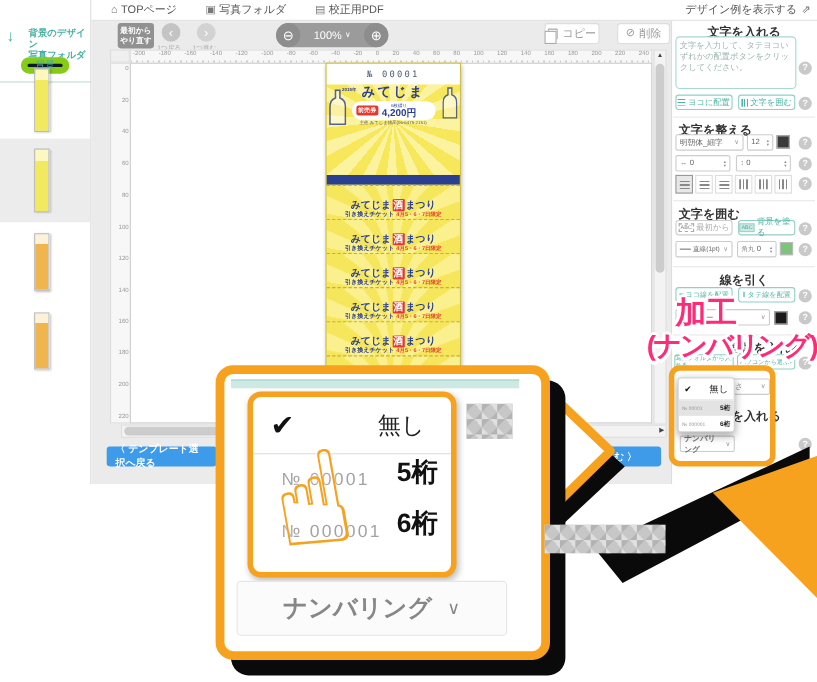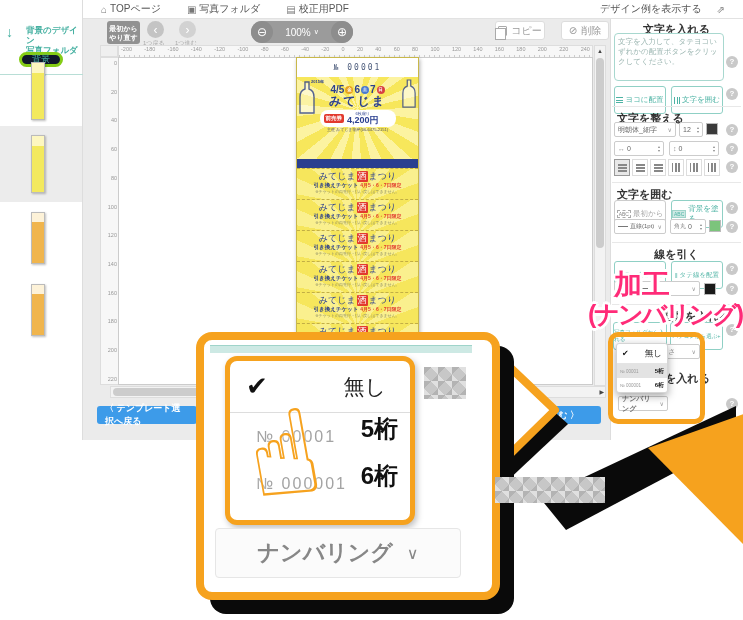--- a/index.html
+++ b/index.html
@@ -3,26 +3,26 @@
 <meta charset="utf-8">
 <style>
 *{margin:0;padding:0;box-sizing:border-box}
 html,body{width:743px;height:620px}
 body{position:relative;overflow:hidden;background:#fff;font-family:"Liberation Sans","DejaVu Sans",sans-serif;color:#333}
 .abs{position:absolute}
 
 #topnav{left:83px;top:0;width:660px;height:19px;background:#fff;border-bottom:1px solid #e2e2e2;display:flex;align-items:center;gap:26px;padding-left:18px;font-size:10px;color:#555}
 #topnav .nav-item{display:flex;align-items:center;gap:3px;cursor:pointer}
 #topnav .glyph{font-size:10px;color:#777}
-#design-link{margin-left:auto;margin-right:18px;display:flex;align-items:center;gap:15px;font-size:10px;color:#555}
+#design-link{margin-left:auto;margin-right:6px;display:flex;align-items:center;gap:4px;font-size:10px;color:#555}
 
 #sidebar{left:0;top:0;width:83px;height:440px;background:#fff;border-right:1px solid #ddd}
 #sb-arrow{left:6px;top:24px;color:#45b0a1;font-size:14px;font-weight:bold}
 #sb-hint{left:26px;top:25px;font-size:8.5px;line-height:10px;color:#45b0a1;font-weight:bold}
-#sb-pill{left:19px;top:52px;width:44px;height:15px;border:3px solid #84cc16;border-radius:8px;background:#0f172a;color:#45b0a1;font-size:9px;display:flex;align-items:center;justify-content:center}
+#sb-pill{left:19px;top:52px;width:44px;height:15px;border:6px solid #84cc16;border-radius:8px;background:#0f172a;color:#45b0a1;font-size:9px;display:flex;align-items:center;justify-content:center}
 #sb-line{left:0;top:74px;width:83px;height:1px;background:#b8ded6}
 #sb-notch{left:36px;top:75px;width:0;height:0;border-left:5px solid transparent;border-right:5px solid transparent;border-top:5px solid #b8ded6}
 #sb-band{left:0;top:126px;width:82px;height:76px;background:#ececec}
 .thumb{position:absolute;left:31px;width:14px;border:1px solid #bbb;box-shadow:1px 1px 2px rgba(0,0,0,.25);background:linear-gradient(#fdf7c0 0 18%,#f3e95e 18%)}
 .thumb.orange{background:linear-gradient(#fdf2d8 0 18%,#f0b54d 18%)}
 
 #canvas{left:83px;top:19px;width:527px;height:421px;background:#ebebeb}
 .graybtn{position:absolute;background:#919191;color:#fff;border-radius:3px;font-size:7px;font-weight:bold;line-height:9px;display:flex;align-items:center;justify-content:center;text-align:center}
 .circbtn{position:absolute;width:17px;height:17px;border-radius:50%;background:#c4c4c4;color:#fff;font-size:12px;display:flex;align-items:center;justify-content:center}
 .circlbl{position:absolute;font-size:6px;color:#aaa}
@@ -56,32 +56,32 @@
 #tk-t1{font-size:12px;font-weight:bold;color:#2a3f8f;letter-spacing:2px;line-height:12px}
 #tk-t2{font-size:18px;font-weight:bold;color:#2a3f8f;letter-spacing:1px;line-height:18px}
 #tk-pricepill{margin:3px auto 0;width:76px;height:17px;background:#fff;border-radius:8px;display:flex;align-items:center;gap:3px;padding:0 4px}
 #tk-badge{background:#e23a2e;color:#fff;font-size:5.5px;font-weight:bold;border-radius:2px;padding:1px 2px}
 #tk-pricecol{text-align:center}
 #tk-pnote{font-size:4px;color:#2a3f8f;line-height:4px}
 #tk-price{font-size:9px;font-weight:bold;color:#2a3f8f;line-height:9px}
 #tk-org{font-size:4px;color:#556;line-height:6px}
 #tk-band{height:9px;background:#2a3f8f}
 .stub{position:relative;height:31px;border-top:1px dashed #c2ae45;text-align:center;overflow:hidden;background:repeating-conic-gradient(from 0deg at 50% 120%,#faf08e 0deg 14deg,#f6e65c 14deg 28deg)}
-.stub .l1{font-size:9px;font-weight:normal;color:#2a3f8f;line-height:11px;padding-top:2px}
+.stub .l1{font-size:9px;font-weight:bold;color:#2a3f8f;line-height:11px;padding-top:12px}
 .stub .sake{display:inline-block;background:#e23a2e;color:#fff;padding:0 1px;margin:0 1px;font-size:9px;border-radius:1px}
 .stub .l2{font-size:5.5px;font-weight:bold;color:#2a3f8f;line-height:7px}
 .stub .l2 .red{color:#e23a2e;margin-left:2px;font-size:5px}
 .stub .l3{font-size:4px;color:#8a8a66;line-height:6px}
 .bottle{position:absolute;opacity:.8}
 
 #panel{left:610px;top:19px;width:133px;height:421px;background:#fff;border-left:1px solid #ddd}
 .sect-h{position:absolute;width:133px;text-align:center;font-size:11px;font-weight:bold;color:#333}
 .sect-h.left{text-align:left;padding-left:5px}
 .divider{position:absolute;left:2px;width:129px;height:1px;background:#e8e8e8}
-.tealbtn{position:absolute;height:28px;background:#fff;border:1px solid #8fd0c5;border-radius:3px;color:#4db3a4;font-size:7.5px;display:flex;align-items:center;justify-content:center;gap:2px}
+.tealbtn{position:absolute;height:14px;background:#fff;border:1px solid #8fd0c5;border-radius:3px;color:#4db3a4;font-size:7.5px;display:flex;align-items:center;justify-content:center;gap:2px}
 .tealbtn .bars-h{width:7px;height:6px;background:repeating-linear-gradient(0deg,#4db3a4 0 1px,transparent 1px 2.5px)}
 .tealbtn .bars-v{width:6px;height:7px;background:repeating-linear-gradient(90deg,#4db3a4 0 1px,transparent 1px 2.5px)}
 textarea#txt-input{position:absolute;left:614px;top:33px;width:110px;height:48px;border:1.5px solid #a8d8cf;border-radius:4px;resize:none;font-size:7.5px;color:#456;padding:3px;font-family:inherit}
 textarea#txt-input::placeholder{color:#9ab5b0}
 .qi{position:absolute;left:726px;width:12px;height:12px;border-radius:50%;background:#c9c9c9;color:#fff;font-size:8px;font-weight:bold;text-align:center;line-height:12px}
 .qi::after{content:"?"}
 .sbox{position:absolute;height:15px;background:#fff;border:1px solid #ccc;border-radius:2px;display:flex;align-items:center;font-size:7px;color:#666;padding:0 3px;gap:2px}
 .sbox .chev{margin-left:auto;font-size:6px;color:#999}
 .ud{margin-left:auto;display:flex;flex-direction:column;font-size:4px;line-height:4px;color:#888}
 .swatch{position:absolute;width:12px;height:12px;border:1px solid #bbb}
@@ -249,28 +249,20 @@
 <div class="abs" id="ticket">
   <div id="tk-num">№ 00001</div>
   <div id="tk-main">
     <svg class="bottle" style="left:2px;top:4px" width="16" height="34" viewBox="0 0 16 34">
         <path d="M6 1h4v7c3 1 5 4 5 8v16H1V16c0-4 2-7 5-8z" fill="rgba(255,255,255,.55)" stroke="#2a3f8f" stroke-width="1.4"></path>
       </svg>
     <svg class="bottle" style="right:2px;top:2px" width="14" height="30" viewBox="0 0 16 34">
         <path d="M6 1h4v7c3 1 5 4 5 8v16H1V16c0-4 2-7 5-8z" fill="rgba(255,255,255,.55)" stroke="#2a3f8f" stroke-width="1.4"></path>
       </svg>
     <div id="tk-year">2015年</div>
-    <div id="tk-date">
-      <span>4/5</span>
-        <span class="daycirc" style="background:#e8a020">金</span>
-        <span>6</span>
-        <span class="daycirc" style="background:#4a7bd0">土</span>
-        <span>7</span>
-        <span class="daycirc" style="background:#d84040">日</span>
-    </div>
     <div id="tk-t1">みてじま</div>
     <div id="tk-pricepill">
       <span id="tk-badge">前売券</span>
       <span id="tk-pricecol">
         <div id="tk-pnote">6枚綴り</div>
         <div id="tk-price">4,200円</div>
       </span>
     </div>
     <div id="tk-org">主催 みてじま物産(06-6475-2151)</div>
   </div>

